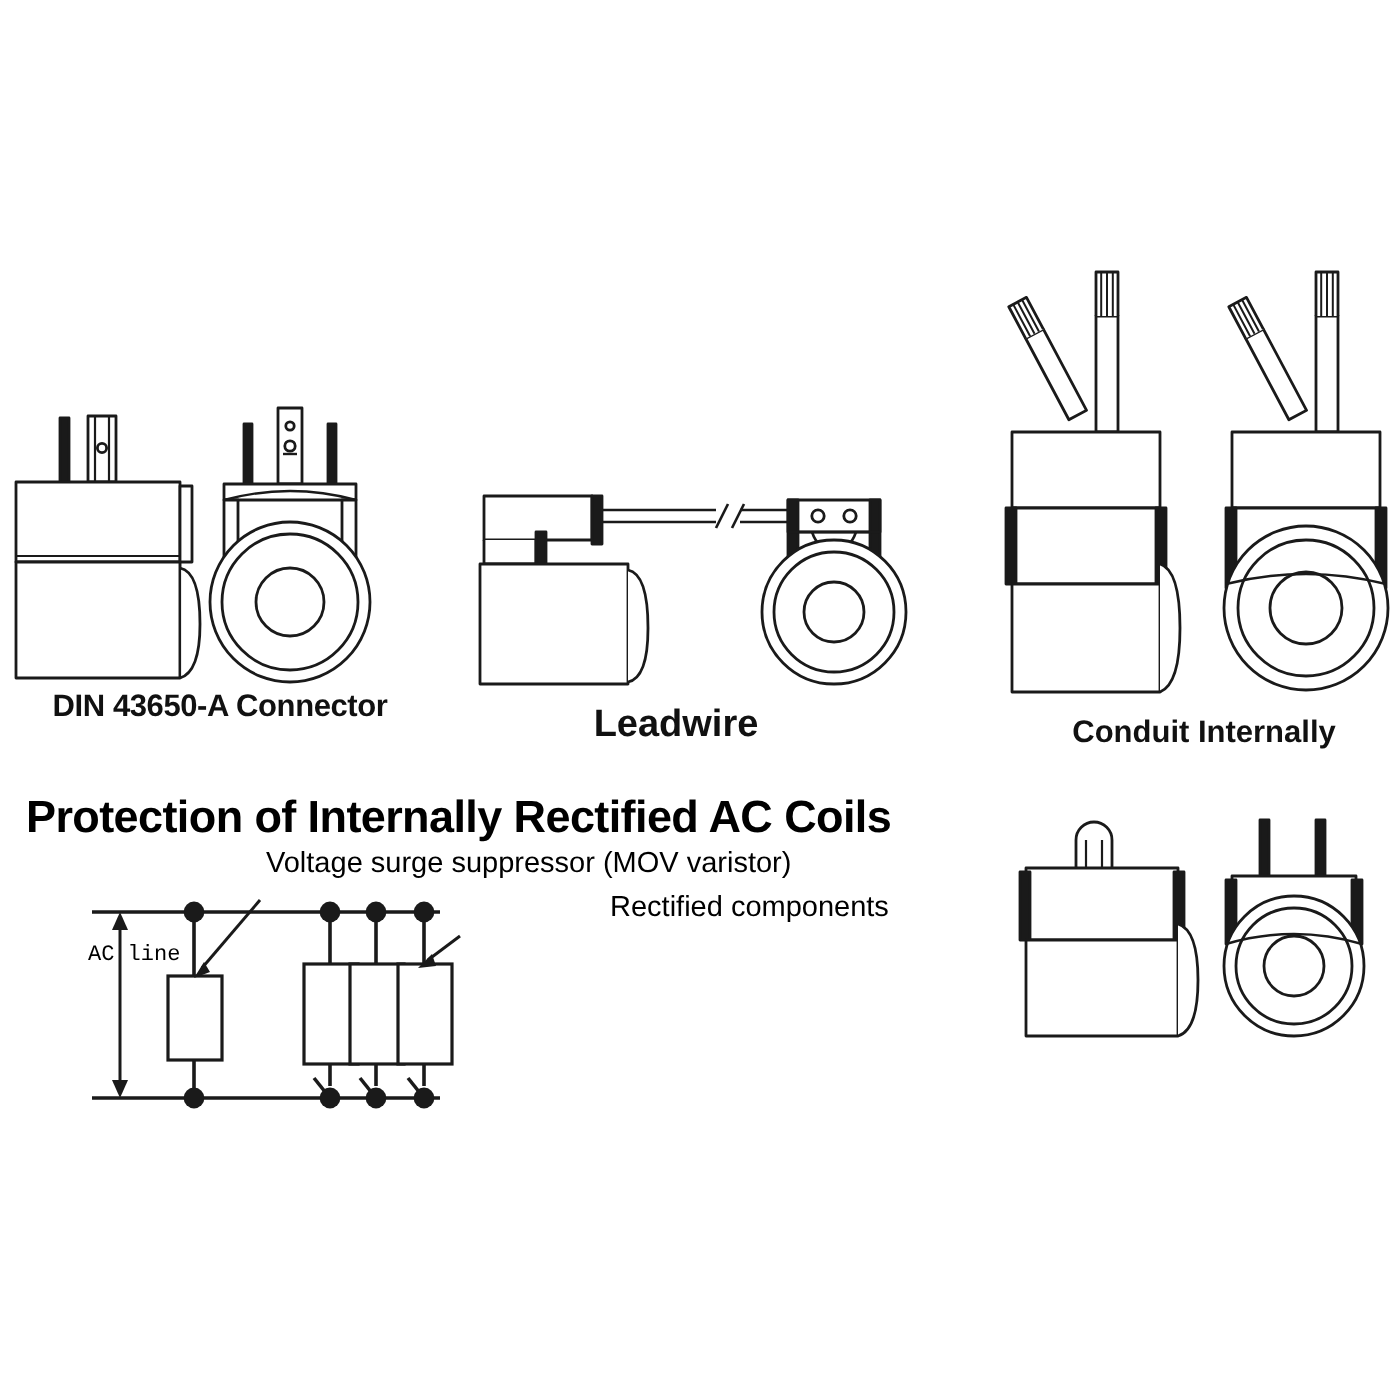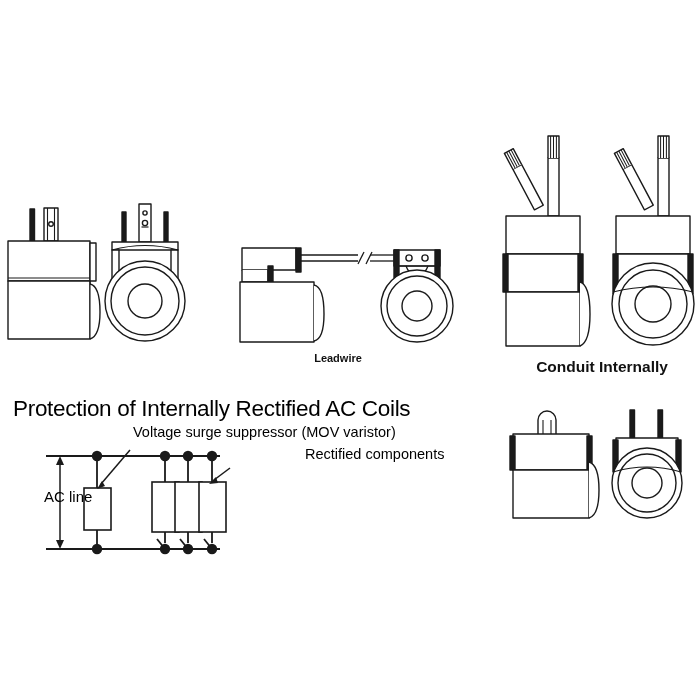--- a/index.html
+++ b/index.html
@@ -26,44 +26,44 @@
   }
   .caption {
     position: absolute;
     font-family: "Liberation Sans", sans-serif;
     font-weight: bold;
     color: #111111;
     white-space: nowrap;
     text-align: center;
   }
   #cap-din      { left: 10px;  top: 345px; width: 200px; font-size: 15.5px; letter-spacing: -0.2px; }
-  #cap-lead     { left: 268px; top: 352px; width: 140px; font-size: 11px; }
+  #cap-lead     { left: 268px; top: 352px; width: 140px; font-size: 19px; }
   #cap-conduit  { left: 512px; top: 358px; width: 180px; font-size: 15.5px; }
   #cap-spade    { left: 528px; top: 531px; width: 165px; font-size: 15.5px; }
 
   #section-title {
     position: absolute;
     left: 13px;
     top: 396px;
     font-size: 22.5px;
-    font-weight: normal;
+    font-weight: bold;
     color: #000000;
     white-space: nowrap;
     letter-spacing: -0.3px;
   }
   .circuit-label {
     position: absolute;
     font-family: "Liberation Sans", sans-serif;
     font-size: 14.5px;
     color: #000000;
     white-space: nowrap;
   }
   #lbl-mov  { left: 133px; top: 424px; }
   #lbl-rect { left: 305px; top: 446px; }
-  #lbl-acline { left: 44px; top: 488px; font-size: 15px; }
+  #lbl-acline { left: 44px; top: 472px; font-size: 11px; font-family: Liberation Mono, monospace; }
 
   svg { display: block; overflow: visible; }
 </style>
 </head>
 <body>
 
 <div class="sheet">
 
   <div class="fig" style="left:8px; top:196px;">
     <svg width="205" height="150" viewBox="0 0 205 150">
@@ -100,20 +100,21 @@
           <rect x="60" y="54" width="7" height="36"></rect>
 
           <circle cx="34" cy="105" r="40"></circle>
           <circle cx="34" cy="105" r="34"></circle>
           <circle cx="34" cy="105" r="17"></circle>
           <path d="M1 54 q33 -9 66 0" fill="none" stroke-width="1.2"></path>
         </g>
       </g>
     </svg>
   </div>
+  <div class="caption" id="cap-din">DIN 43650-A Connector</div>
 
   <div class="fig" style="left:240px; top:244px;">
     <svg width="220" height="110" viewBox="0 0 220 110">
       <g fill="#ffffff" stroke="#1a1a1a" stroke-width="1.4" stroke-linejoin="round">
 
         <g>
 
           <rect x="2" y="4" width="54" height="22"></rect>
           <rect x="56" y="4" width="5" height="24" fill="#1a1a1a" stroke="#1a1a1a"></rect>
 

